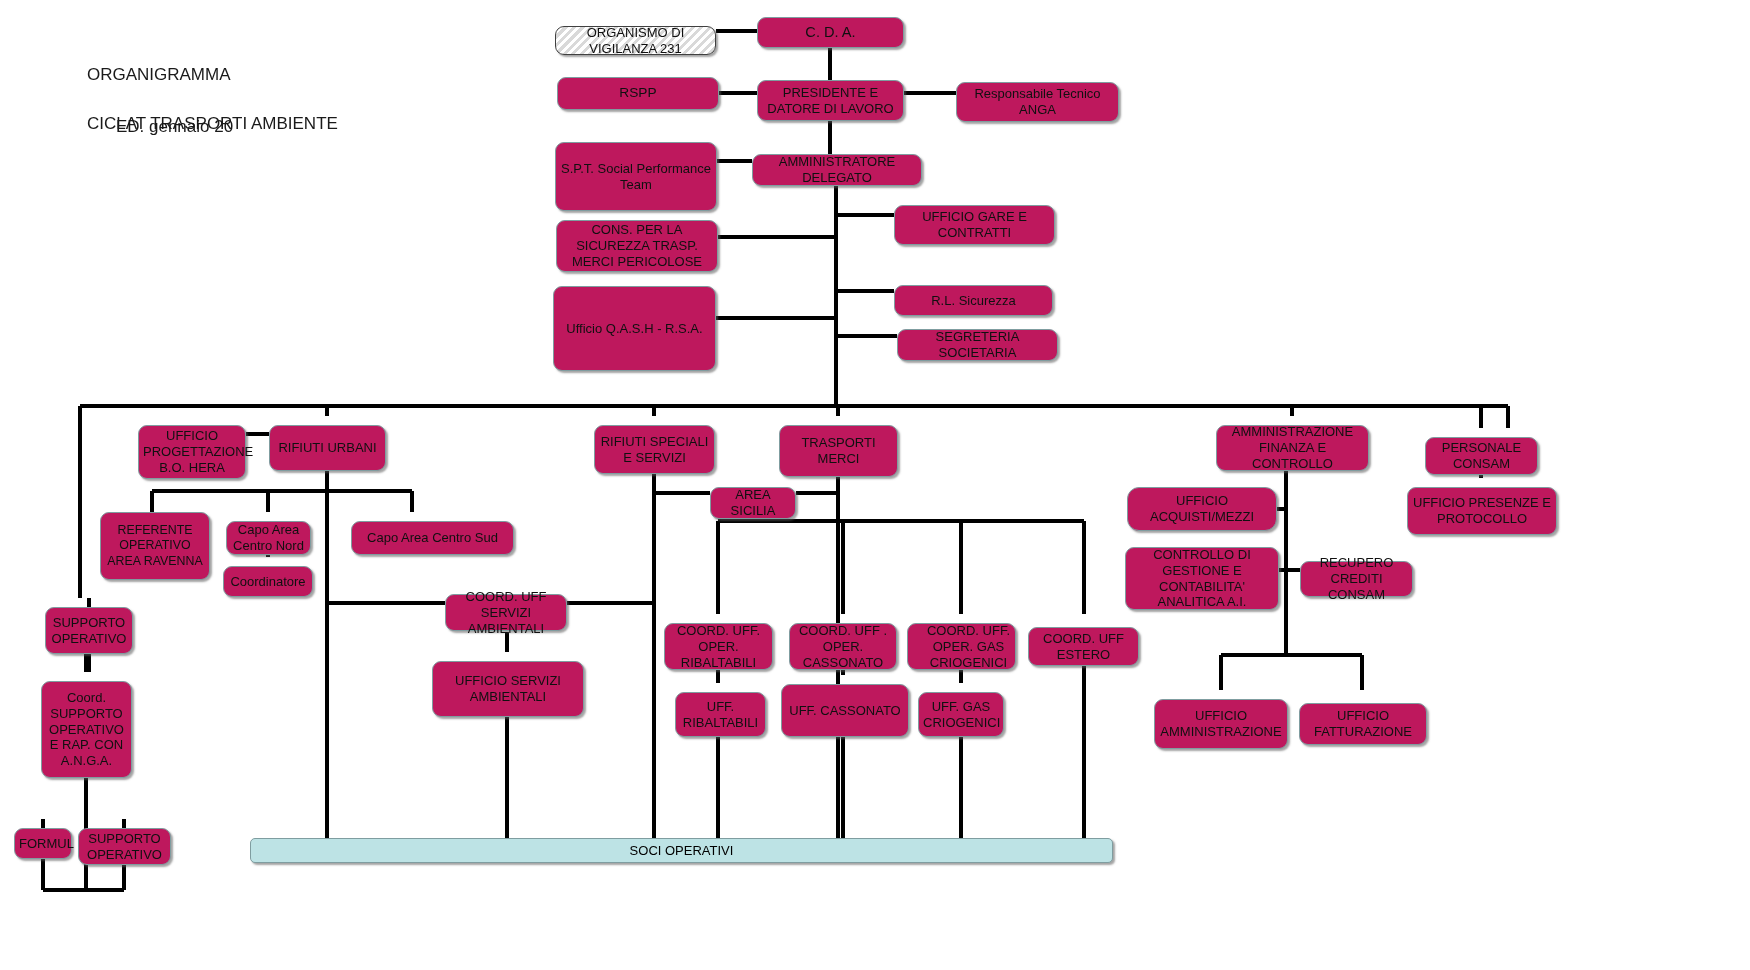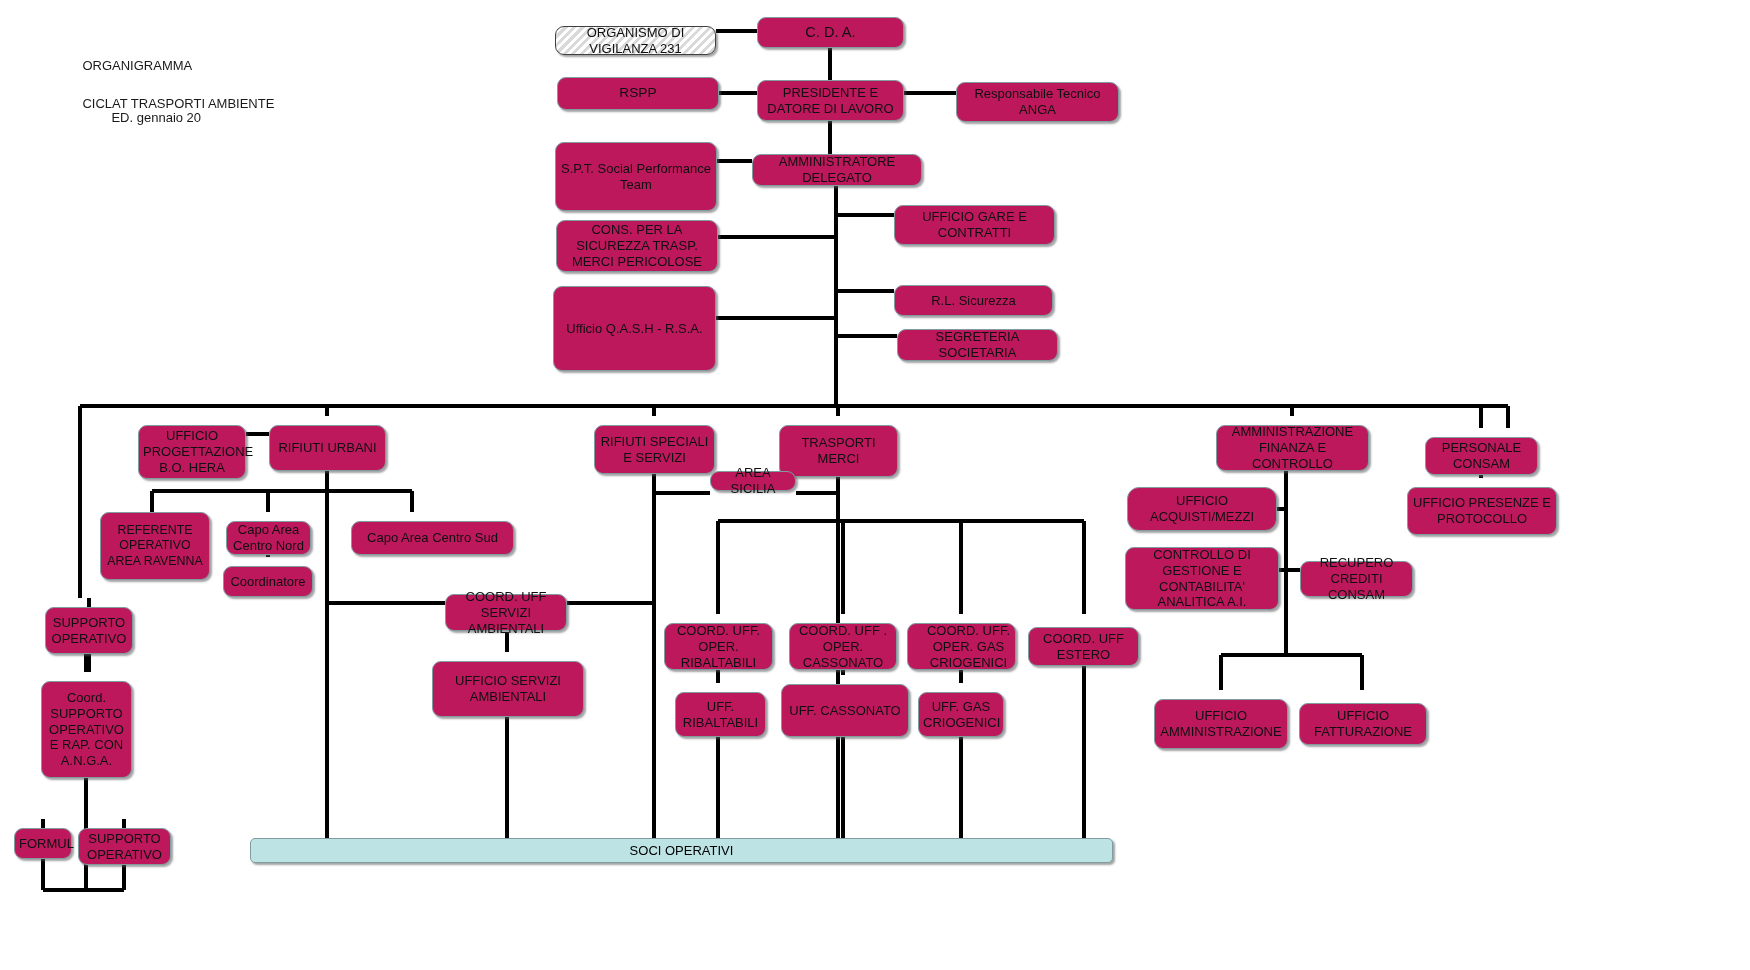--- a/index.html
+++ b/index.html
@@ -1,19 +1,19 @@
 <!DOCTYPE html>
 <html><head>
 <meta charset="utf-8">
 <style>
   html,body{margin:0;padding:0;background:#ffffff;}
   #stage{position:relative;width:1750px;height:970px;background:#fff;
          font-family:"Liberation Sans","DejaVu Sans",sans-serif;overflow:hidden;}
   #wires{position:absolute;left:0;top:0;width:1750px;height:970px;pointer-events:none;}
-  .title{position:absolute;white-space:pre;color:#1a1a1a;font-size:13px;line-height:1.45;}
+  .title{position:absolute;white-space:pre;color:#1a1a1a;font-size:17px;line-height:1.45;}
   .node{position:absolute;box-sizing:border-box;background:#be185d;border:1px solid #7f9da0;
         border-radius:9px;display:flex;align-items:center;justify-content:center;text-align:center;
         color:#101010;box-shadow:2px 2px 2px rgba(90,90,90,.55);z-index:5;padding:2px 4px;}
   .node span{display:block;width:100%;line-height:1.23;}
   .hatch{background:
       repeating-linear-gradient(-45deg,#ffffff 0 3px,#d9d9d9 3px 6px);
       border:1px solid #404040;}
   .f15{font-size:14.6px;} .f14{font-size:13.7px;} .f13{font-size:13px;margin-top:9px;} .f12{font-size:12.4px;}
   .bar{position:absolute;background:#bde3e5;border:1px solid #7f9da0;border-radius:5px;
        display:flex;align-items:center;justify-content:center;
@@ -194,21 +194,21 @@
   <div class="node f13" style="left:226px;top:512px;width:85px;height:34px;">
       <span>Capo Area Centro Nord</span>
     </div>
   <div class="node f13" style="left:223px;top:557px;width:90px;height:31px;">
       <span>Coordinatore</span>
     </div>
   <div class="node f13" style="left:351px;top:512px;width:163px;height:34px;">
       <span>Capo Area Centro Sud</span>
     </div>
 
-  <div class="node f13" style="left:710px;top:462px;width:86px;height:20px;">
+  <div class="node f13" style="left:710px;top:478px;width:86px;height:32px;">
       <span>AREA SICILIA</span>
     </div>
 
   <div class="node f13" style="left:1127px;top:478px;width:150px;height:44px;border-radius:12px;">
       <span>UFFICIO ACQUISTI/MEZZI</span>
     </div>
   <div class="node f13" style="left:1407px;top:478px;width:150px;height:48px;">
       <span>UFFICIO  PRESENZE E PROTOCOLLO</span>
     </div>
 

